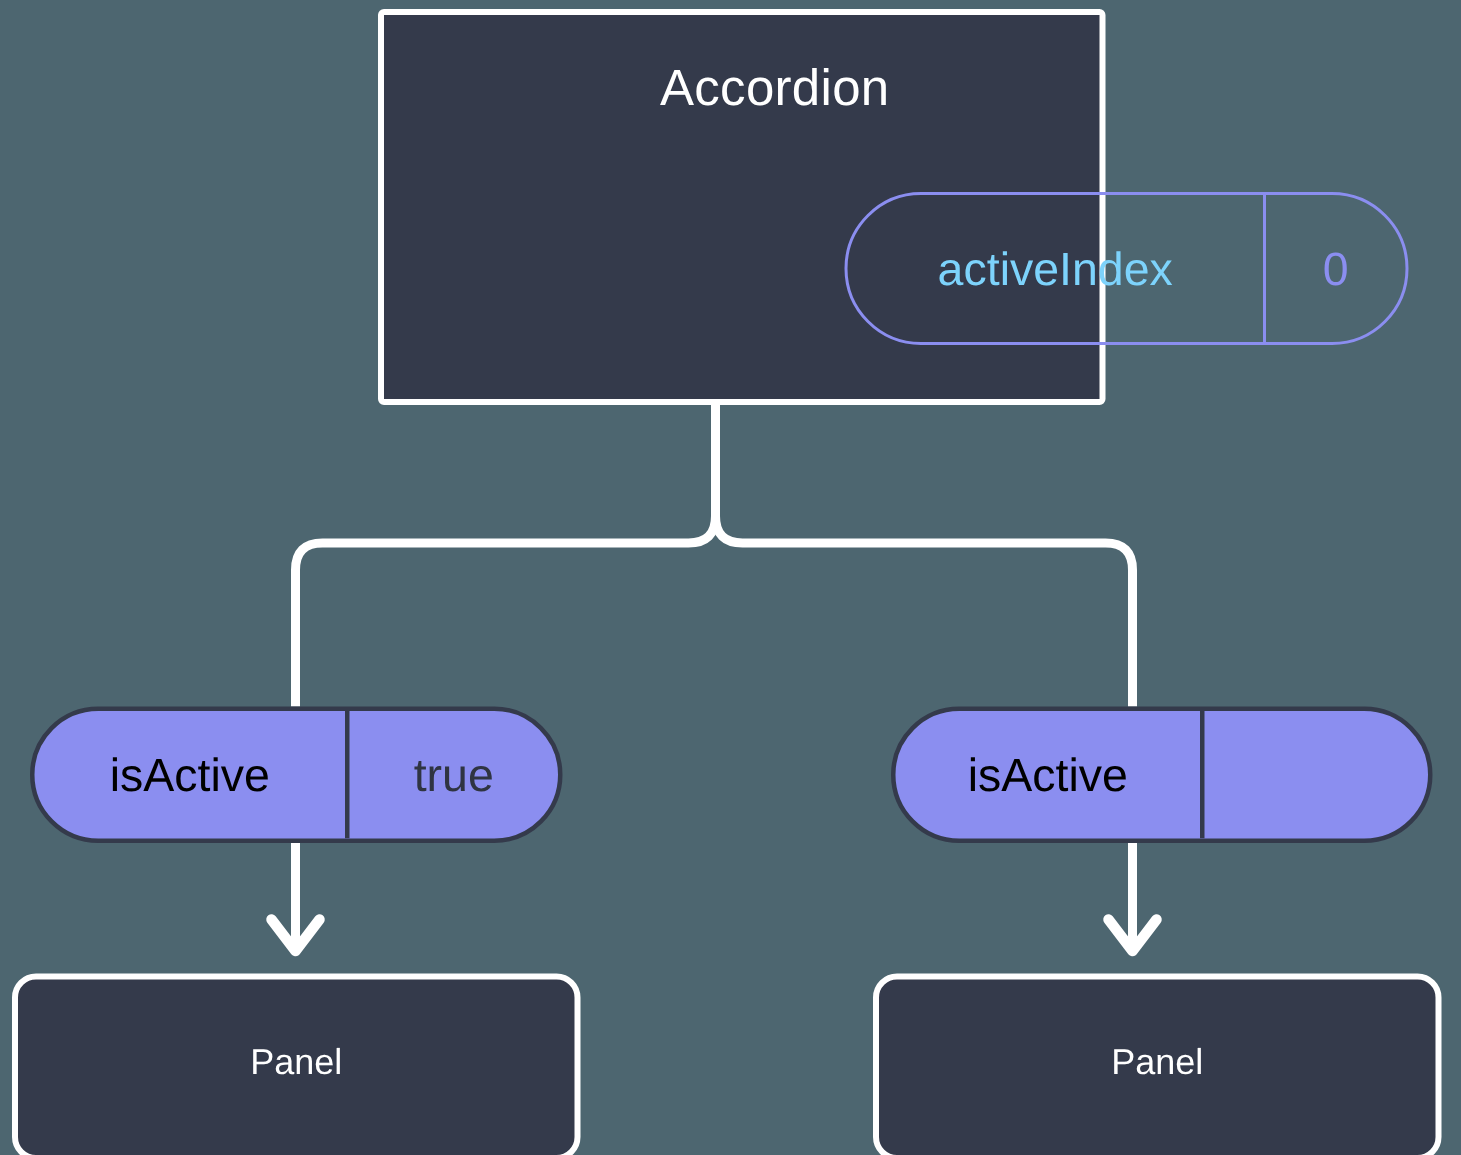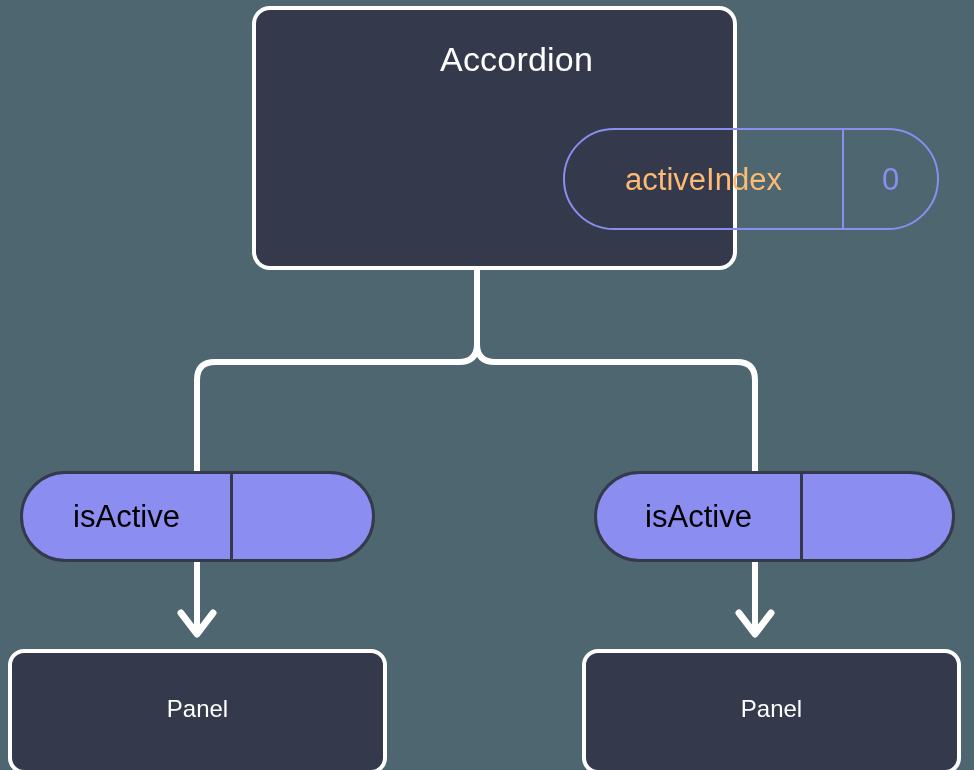--- a/index.html
+++ b/index.html
@@ -28,21 +28,21 @@
     height: 770px;
     pointer-events: none;
   }
 
   
   .node-box {
     position: absolute;
     box-sizing: border-box;
     background: #343a4b;
     border: 4px solid #ffffff;
-    border-radius: 18px;
+    border-radius: 4px;
     display: flex;
     flex-direction: column;
     align-items: center;
     padding-left: 44px;
   }
   #root-node {
     left: 252px;
     top: 6px;
     width: 485px;
     height: 264px;
@@ -108,21 +108,21 @@
     left: 307px;
     top: 118px;
     width: 376px;
     height: 102px;
     border: 2px solid #8b8ef0;
     background: transparent;
   }
   #pill-activeindex .pill-key {
     width: 279px;
     border-right: 2px solid #8b8ef0;
-    color: #fdba74;
+    color: #7dd3fc;
     font-size: 31px;
   }
   #pill-activeindex .pill-val {
     flex: 1;
     color: #8b8ef0;
     font-size: 31px;
   }
 
   
   .pill-filled {
@@ -176,20 +176,21 @@
     <div class="node-title">Accordion</div>
 
     <div class="pill" id="pill-activeindex">
       <div class="pill-key">activeIndex</div>
       <div class="pill-val">0</div>
     </div>
   </div>
 
   <div class="pill pill-filled" id="pill-left">
     <div class="pill-key">isActive</div>
+    <div class="pill-val">true</div>
   </div>
 
   <div class="pill pill-filled" id="pill-right">
     <div class="pill-key">isActive</div>
   </div>
 
   <div class="panel-box" id="panel-left">
     <div class="panel-title">Panel</div>
   </div>
 

